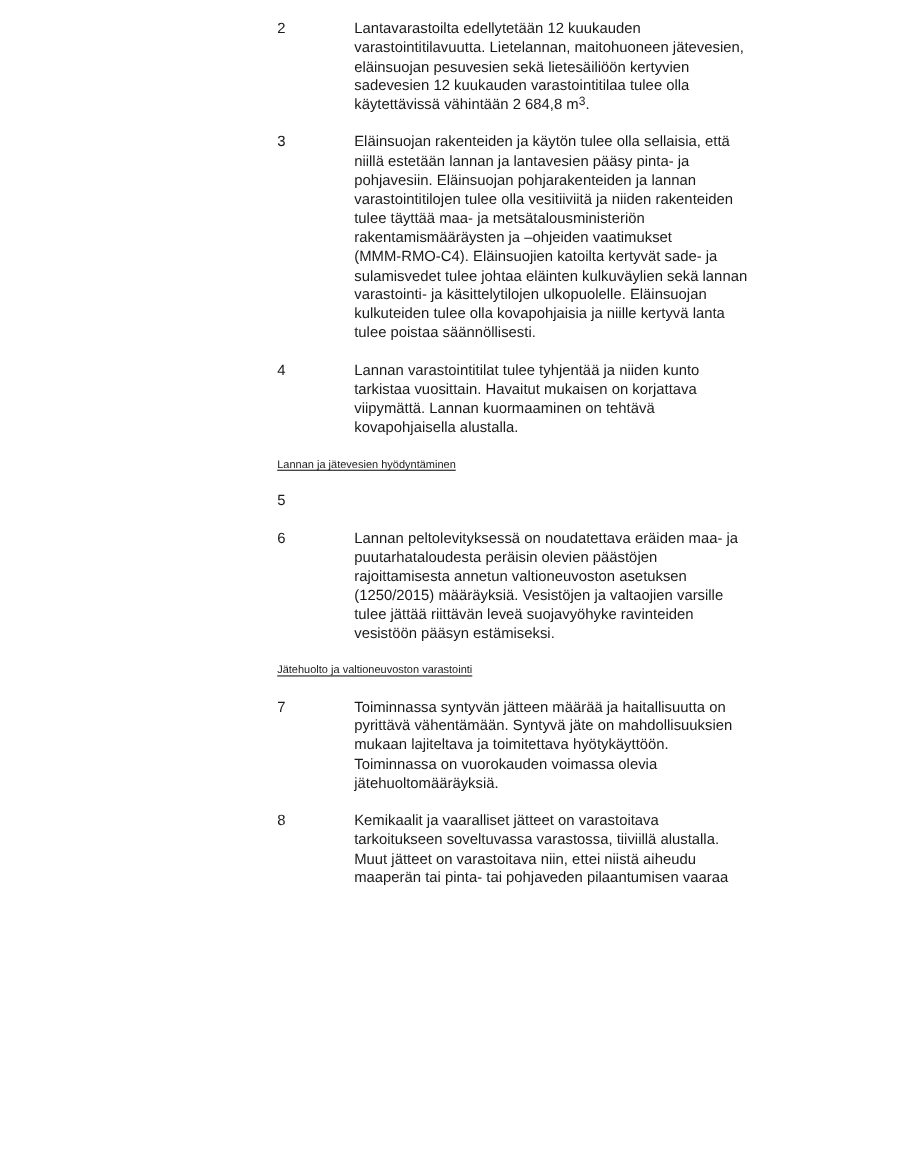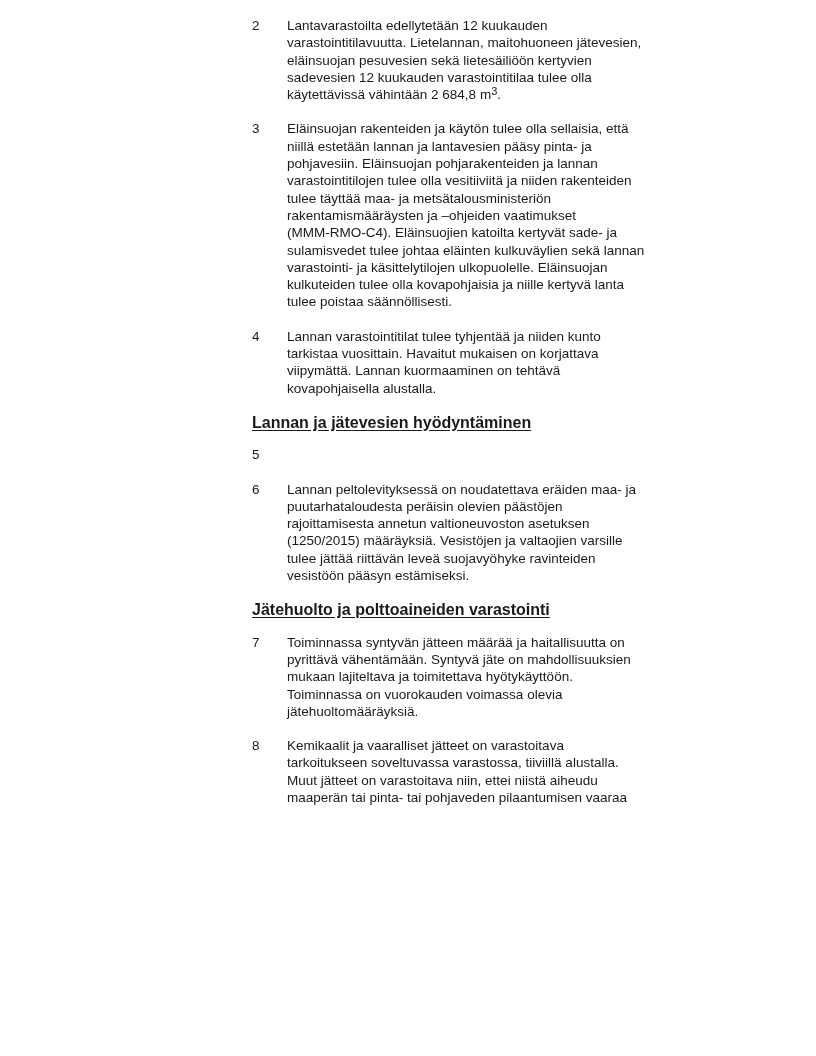--- a/index.html
+++ b/index.html
@@ -22,26 +22,26 @@
   }
   .numbered-item {
     display: flex;
     align-items: flex-start;
     margin-bottom: 17px;
   }
   .item-number {
     flex: 0 0 35px;
     width: 35px;
   }
-  .item-body { flex: 1; }
+  .item-body { flex: 1; margin-left: 35px; }
   .para { white-space: pre-line; }
   .para + .para { margin-top: 18px; }
   .section-heading {
-    font-weight: bold;
-    font-size: 16px;
+    font-weight: normal;
+    font-size: 10px;
     line-height: 17.3px;
     text-decoration: underline;
     text-underline-offset: 2px;
     margin: 13px 0 15px 0;
   }
   sup.msup {
     font-size: 11px;
     line-height: 0;
     vertical-align: 4px;
   }
@@ -102,21 +102,21 @@
     <div class="item-body">
         <p class="para">Lannan peltolevityksessä on noudatettava eräiden maa- ja
 puutarhataloudesta peräisin olevien päästöjen
 rajoittamisesta annetun valtioneuvoston asetuksen
 (1250/2015) määräyksiä. Vesistöjen ja valtaojien varsille
 tulee jättää riittävän leveä suojavyöhyke ravinteiden
 vesistöön pääsyn estämiseksi.</p>
       </div>
   </div>
 
-  <h2 class="section-heading">Jätehuolto ja polttoaineiden varastointi</h2>
+  <h2 class="section-heading">Jätehuolto ja valtioneuvoston varastointi</h2>
 
   <div class="numbered-item">
     <div class="item-number">7</div>
     <div class="item-body">
         <p class="para">Toiminnassa syntyvän jätteen määrää ja haitallisuutta on
 pyrittävä vähentämään. Syntyvä jäte on mahdollisuuksien
 mukaan lajiteltava ja toimitettava hyötykäyttöön.
 Toiminnassa on vuorokauden voimassa olevia
 jätehuoltomääräyksiä.</p>
       </div>

